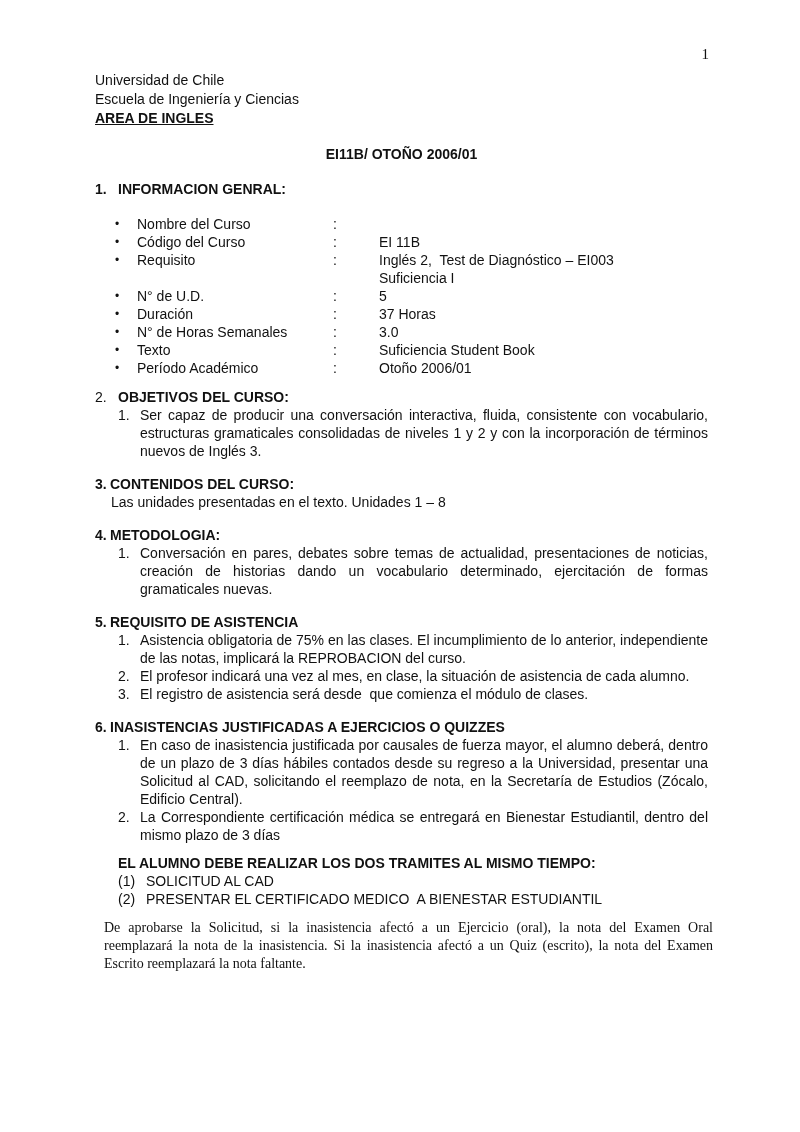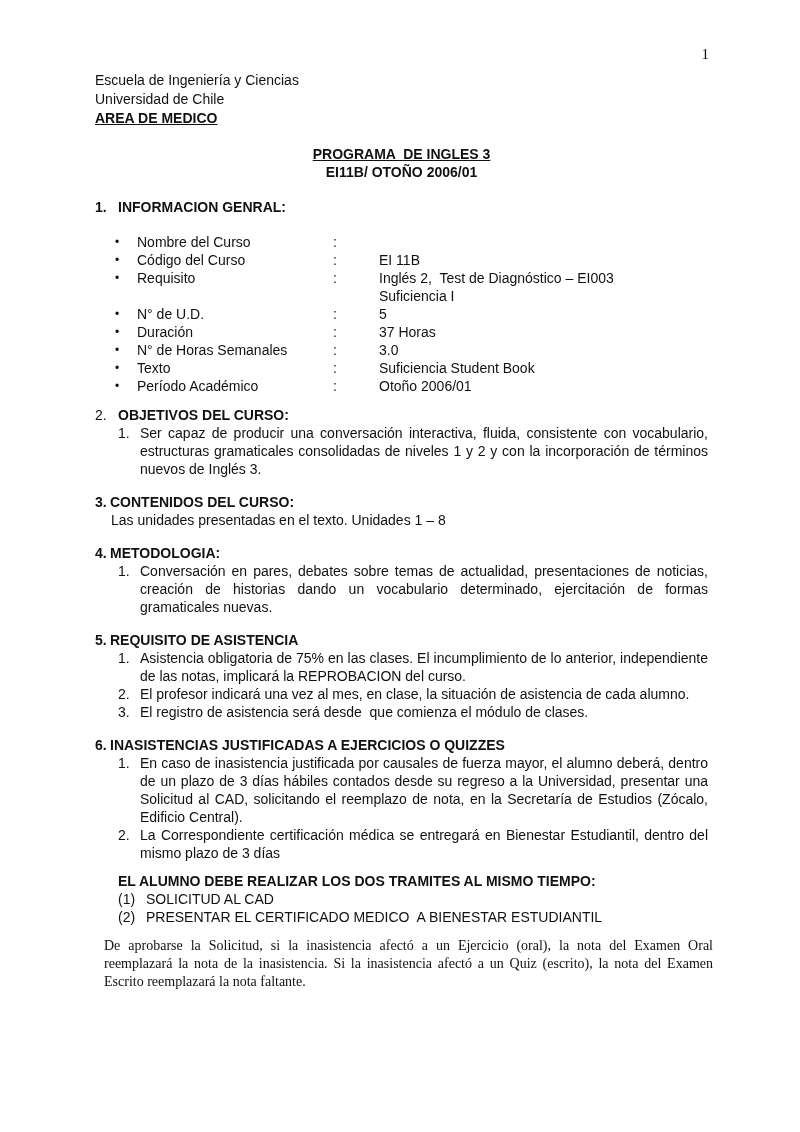--- a/index.html
+++ b/index.html
@@ -66,27 +66,26 @@
   }
 </style>
 </head>
 <body>
 
 <div class="page">
 
   <div class="page-number" data-bind="page.number">1</div>
 
   <div class="letterhead">
+    <div data-bind="header.line1">Universidad de Chile</div>
     <div data-bind="header.line2">Escuela de Ingeniería y Ciencias</div>
-    <div data-bind="header.line1">Universidad de Chile</div>
-    <div class="bold underline" data-bind="header.line3">AREA DE MEDICO</div>
+    <div class="bold underline" data-bind="header.line3">AREA DE INGLES</div>
   </div>
 
   <div class="title-block">
-    <div class="bold"><span class="underline" data-bind="title.line1">PROGRAMA  DE INGLES 3</span></div>
     <div class="bold" data-bind="title.line2">EI11B/ OTOÑO 2006/01</div>
   </div>
 
   <div class="sec-heading s1-heading bold">
     <span class="num" data-bind="info.num">1.</span>
     <span data-bind="info.title">INFORMACION GENRAL:</span>
   </div>
 
   <div class="info-list">
     <div class="info-row">

